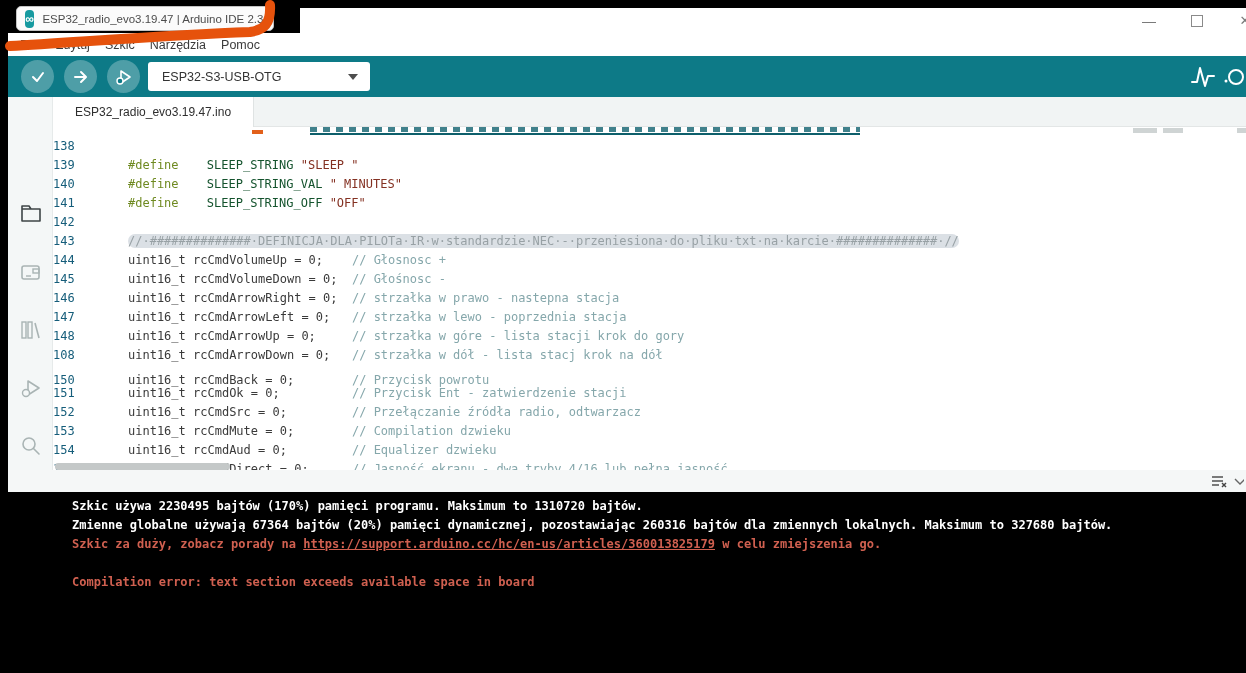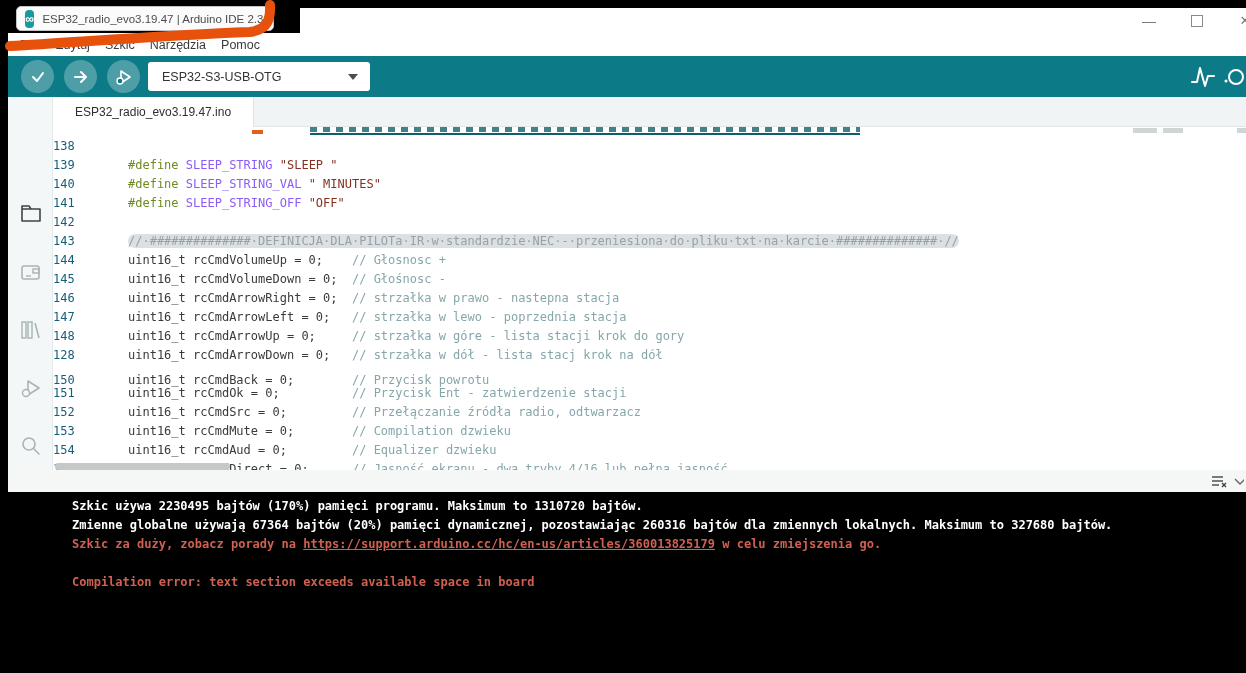--- a/index.html
+++ b/index.html
@@ -47,21 +47,21 @@
   #tabbar{left:53px;top:97px;width:1193px;height:30px;background:#f1f4f4;border-bottom:1px solid #e3e6e6;box-sizing:border-box;}
   #tab-active{left:0;top:0;height:30px;background:#fff;border-right:1px solid #dfe3e3;
       display:flex;align-items:center;padding:0 22px;font-size:12px;color:#2e2e2e;}
 
   
   #editor{left:53px;top:127px;width:1193px;height:343px;background:#fff;overflow:hidden;}
   .code-row{position:absolute;left:0;width:100%;height:19px;line-height:19px;white-space:pre;}
   .gutter{position:absolute;left:0;top:0;width:52px;text-align:left;
           font-family:"DejaVu Sans Mono",monospace;font-size:12px;color:#155d7a;}
   .code{position:absolute;left:75px;top:0;font-family:"DejaVu Sans Mono",monospace;font-size:12px;color:#3a3a3a;}
-  .tk-kw{color:#6f8a21;} .tk-mac{color:#8b5cf6;} .tk-str{color:#843122;}
+  .tk-kw{color:#6f8a21;} .tk-mac{color:#14532d;margin-left:21px;} .tk-str{color:#843122;}
   .tk-pl{color:#3a3a3a;} .tk-cmt{color:#85a7ab;}
   .tk-selcmt{color:#98a1a5;background:#dbe0e5;border-radius:7px;}
 
   
   #clip-orange{left:199px;top:3px;width:11px;height:4px;background:#e2601a;}
   #clip-underline{left:257px;top:6px;width:550px;height:2px;background:#0e5f6b;}
   #clip-glyphs{left:257px;top:0px;width:550px;height:5px;
      background:repeating-linear-gradient(90deg,#11626f 0 7px,transparent 7px 13px);opacity:.8;}
   .clip-gray{top:1px;height:5px;background:#cfd4d4;}
 
@@ -189,21 +189,21 @@
       <div class="code-row" style="top: 29px;"><div class="gutter">139</div><div class="code"><span class="tk-kw">#define </span><span class="tk-mac">SLEEP_STRING</span><span class="tk-pl"> </span><span class="tk-str">"SLEEP "</span></div></div>
       <div class="code-row" style="top: 48px;"><div class="gutter">140</div><div class="code"><span class="tk-kw">#define </span><span class="tk-mac">SLEEP_STRING_VAL</span><span class="tk-pl"> </span><span class="tk-str">" MINUTES"</span></div></div>
       <div class="code-row" style="top: 67px;"><div class="gutter">141</div><div class="code"><span class="tk-kw">#define </span><span class="tk-mac">SLEEP_STRING_OFF</span><span class="tk-pl"> </span><span class="tk-str">"OFF"</span></div></div>
       <div class="code-row" style="top: 86px;"><div class="gutter">142</div><div class="code"></div></div>
       <div class="code-row" style="top: 105px;"><div class="gutter">143</div><div class="code"><span class="tk-selcmt">//·##############·DEFINICJA·DLA·PILOTa·IR·w·standardzie·NEC·-·przeniesiona·do·pliku·txt·na·karcie·##############·//</span></div></div>
       <div class="code-row" style="top: 124px;"><div class="gutter">144</div><div class="code"><span class="tk-pl">uint16_t rcCmdVolumeUp = 0;    </span><span class="tk-cmt">// Głosnosc +</span></div></div>
       <div class="code-row" style="top: 143px;"><div class="gutter">145</div><div class="code"><span class="tk-pl">uint16_t rcCmdVolumeDown = 0;  </span><span class="tk-cmt">// Głośnosc -</span></div></div>
       <div class="code-row" style="top: 162px;"><div class="gutter">146</div><div class="code"><span class="tk-pl">uint16_t rcCmdArrowRight = 0;  </span><span class="tk-cmt">// strzałka w prawo - nastepna stacja</span></div></div>
       <div class="code-row" style="top: 181px;"><div class="gutter">147</div><div class="code"><span class="tk-pl">uint16_t rcCmdArrowLeft = 0;   </span><span class="tk-cmt">// strzałka w lewo - poprzednia stacja</span></div></div>
       <div class="code-row" style="top: 200px;"><div class="gutter">148</div><div class="code"><span class="tk-pl">uint16_t rcCmdArrowUp = 0;     </span><span class="tk-cmt">// strzałka w góre - lista stacji krok do gory</span></div></div>
-      <div class="code-row" style="top: 219px;"><div class="gutter">128</div><div class="code"><span class="tk-pl">uint16_t rcCmdArrowDown = 0;   </span><span class="tk-cmt">// strzałka w dół - lista stacj krok na dół</span></div></div>
+      <div class="code-row" style="top: 219px;"><div class="gutter">108</div><div class="code"><span class="tk-pl">uint16_t rcCmdArrowDown = 0;   </span><span class="tk-cmt">// strzałka w dół - lista stacj krok na dół</span></div></div>
       <div class="code-row" style="top: 238px; margin-top: 6px;"><div class="gutter">150</div><div class="code"><span class="tk-pl">uint16_t rcCmdBack = 0;        </span><span class="tk-cmt">// Przycisk powrotu</span></div></div>
       <div class="code-row" style="top: 257px;"><div class="gutter">151</div><div class="code"><span class="tk-pl">uint16_t rcCmdOk = 0;          </span><span class="tk-cmt">// Przycisk Ent - zatwierdzenie stacji</span></div></div>
       <div class="code-row" style="top: 276px;"><div class="gutter">152</div><div class="code"><span class="tk-pl">uint16_t rcCmdSrc = 0;         </span><span class="tk-cmt">// Przełączanie źródła radio, odtwarzacz</span></div></div>
       <div class="code-row" style="top: 295px;"><div class="gutter">153</div><div class="code"><span class="tk-pl">uint16_t rcCmdMute = 0;        </span><span class="tk-cmt">// Compilation dzwieku</span></div></div>
       <div class="code-row" style="top: 314px;"><div class="gutter">154</div><div class="code"><span class="tk-pl">uint16_t rcCmdAud = 0;         </span><span class="tk-cmt">// Equalizer dzwieku</span></div></div>
       <div class="code-row" style="top: 333px;"><div class="gutter">155</div><div class="code"><span class="tk-pl">uint16_t rcCmdDirect = 0;      </span><span class="tk-cmt">// Jasność ekranu - dwa tryby 4/16 lub pełna jasność</span></div></div>
     </div>
   <div class="abs" id="hscroll-thumb"></div>
 </div>
 

